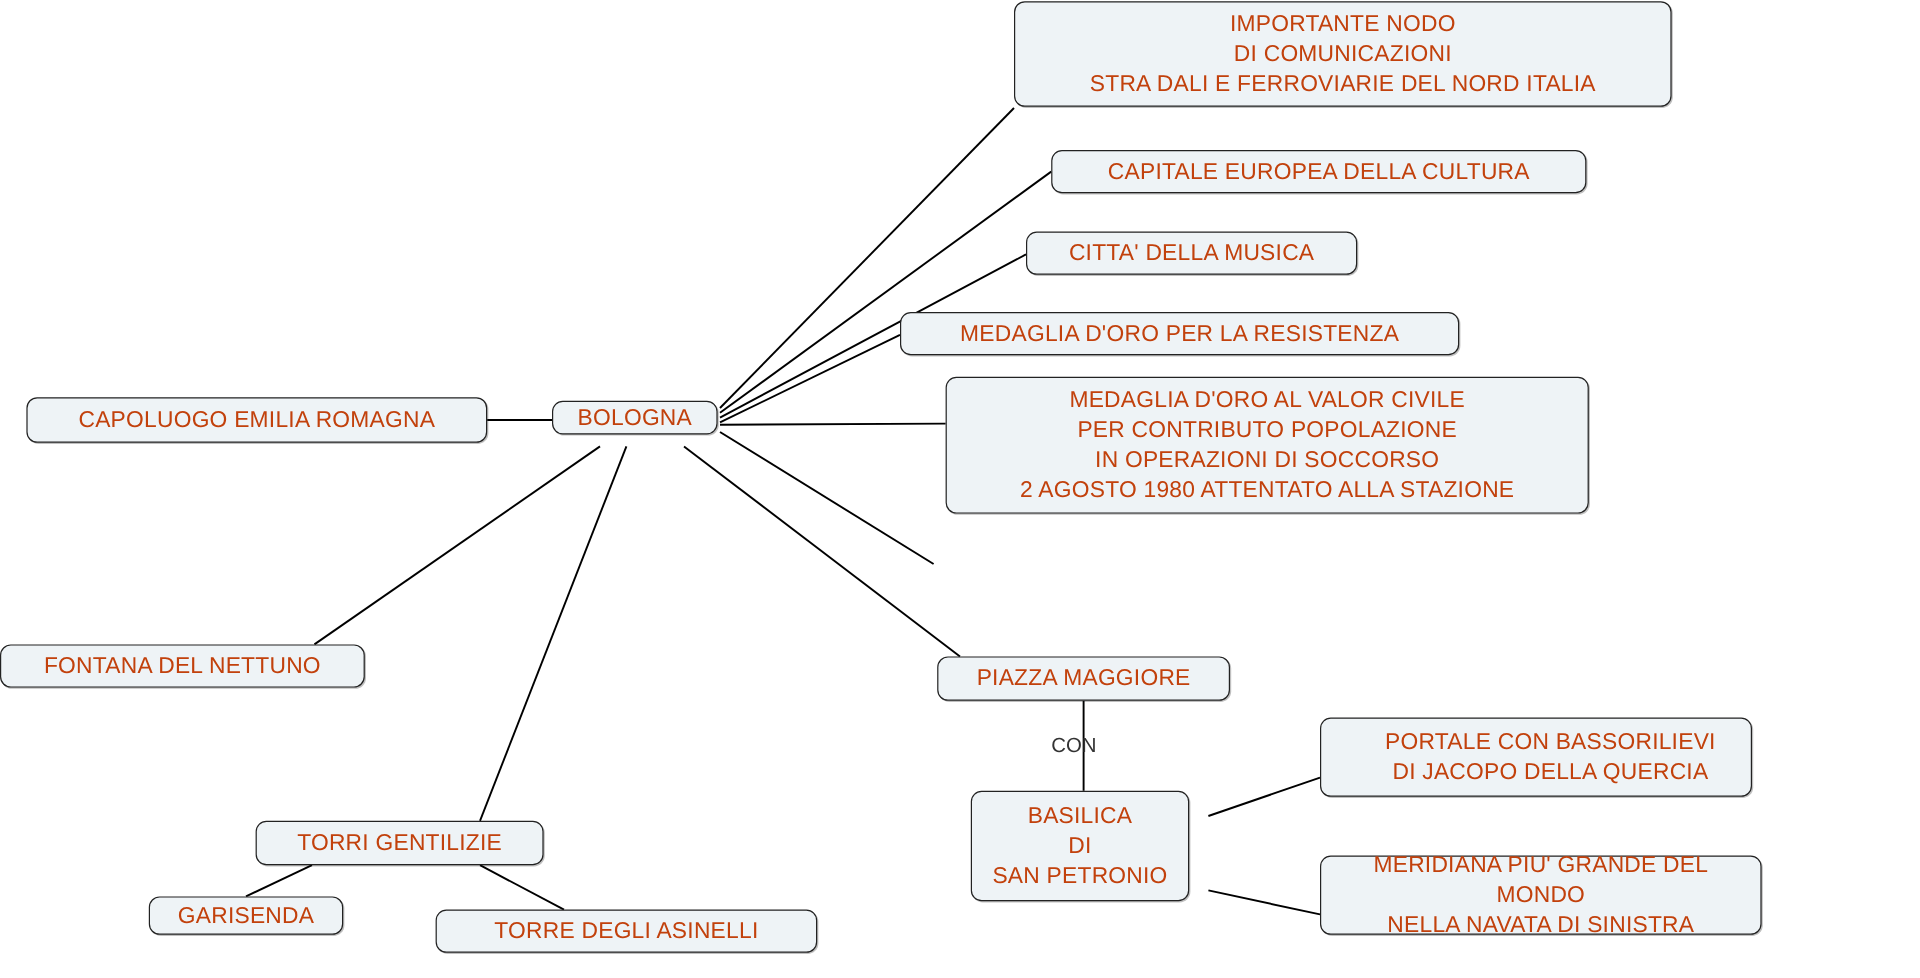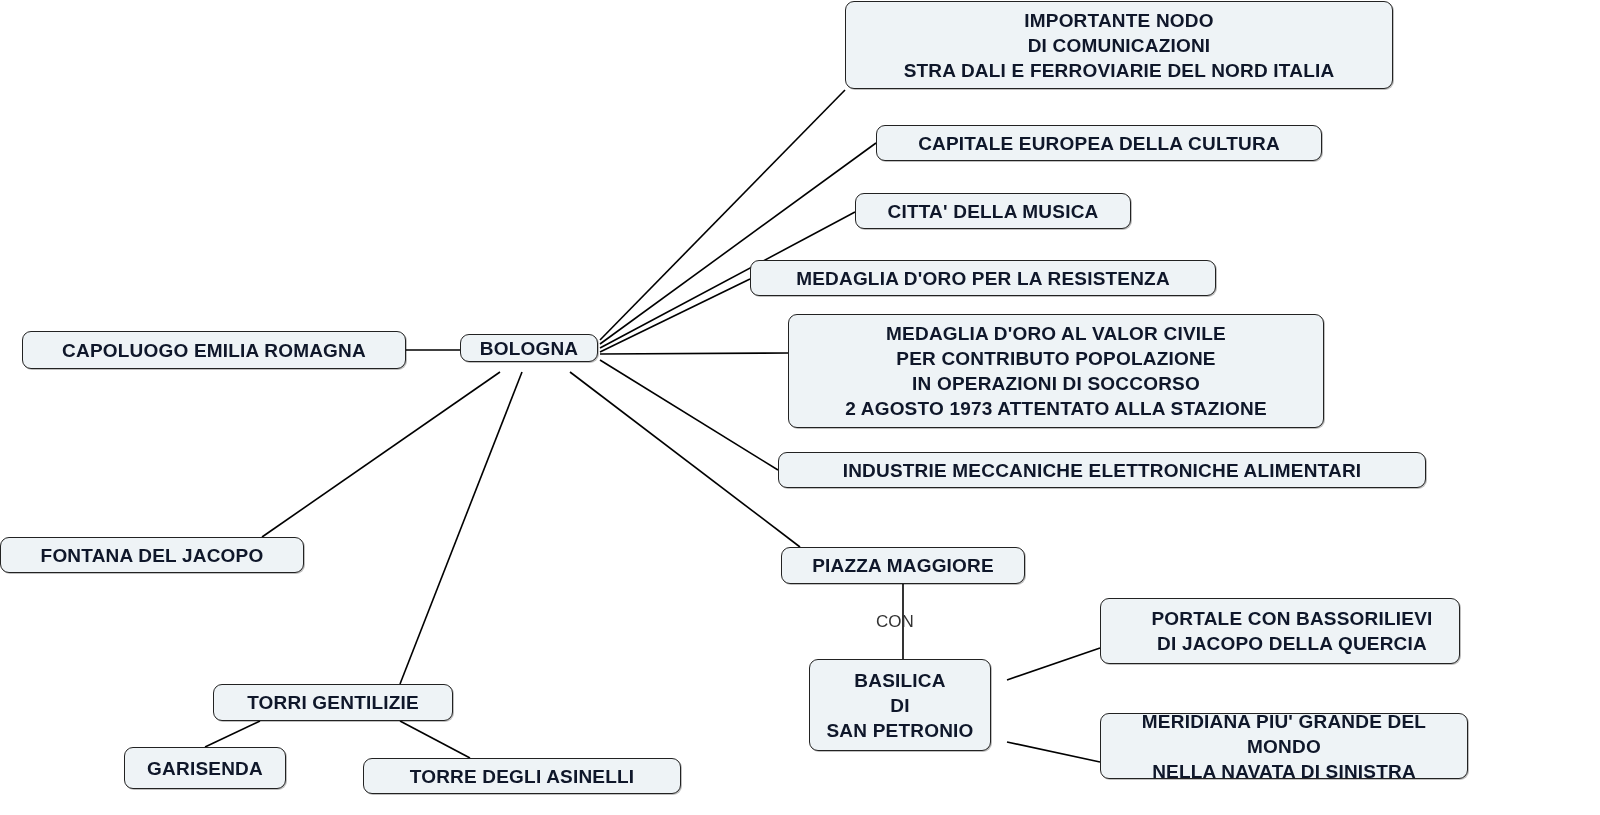--- a/index.html
+++ b/index.html
@@ -24,22 +24,22 @@
     width: 1600px;
     height: 815px;
     pointer-events: none;
   }
   .node {
     position: absolute;
     box-sizing: border-box;
     background: #eef3f6;
     border: 1.5px solid #222222;
     border-radius: 9px;
-    color: #0f172a;
-    font-weight: bold;
+    color: #c2410c;
+    font-weight: normal;
     font-size: 19px;
     line-height: 25px;
     letter-spacing: 0.2px;
     display: flex;
     align-items: center;
     justify-content: center;
     text-align: center;
     padding: 4px 12px;
     white-space: pre-line;
     box-shadow: 1px 1px 0 rgba(0,0,0,0.25);
@@ -77,26 +77,25 @@
 <div class="node" style="left: 460px; top: 334px; width: 138px; height: 28px;">BOLOGNA</div>
     <div class="node" style="left: 845px; top: 1px; width: 548px; height: 88px;">IMPORTANTE NODO
 DI COMUNICAZIONI
 STRA DALI E FERROVIARIE DEL NORD ITALIA</div>
     <div class="node" style="left: 855px; top: 193px; width: 276px; height: 36px;">CITTA' DELLA MUSICA</div>
     <div class="node" style="left: 876px; top: 125px; width: 446px; height: 36px;">CAPITALE EUROPEA DELLA CULTURA</div>
     <div class="node" style="left: 750px; top: 260px; width: 466px; height: 36px;">MEDAGLIA D'ORO PER LA RESISTENZA</div>
     <div class="node" style="left: 788px; top: 314px; width: 536px; height: 114px;">MEDAGLIA D'ORO AL VALOR CIVILE
 PER CONTRIBUTO POPOLAZIONE
 IN OPERAZIONI DI SOCCORSO
-2 AGOSTO 1973 ATTENTATO ALLA STAZIONE</div>
-    <div class="node" style="left: 778px; top: 452px; width: 648px; height: 36px;">INDUSTRIE MECCANICHE ELETTRONICHE ALIMENTARI</div>
+2 AGOSTO 1980 ATTENTATO ALLA STAZIONE</div>
     <div class="node" style="left: 22px; top: 331px; width: 384px; height: 38px;">CAPOLUOGO EMILIA ROMAGNA</div>
-    <div class="node" style="left: 0px; top: 537px; width: 304px; height: 36px;">FONTANA DEL JACOPO</div>
+    <div class="node" style="left: 0px; top: 537px; width: 304px; height: 36px;">FONTANA DEL NETTUNO</div>
     <div class="node" style="left: 213px; top: 684px; width: 240px; height: 37px;">TORRI GENTILIZIE</div>
-    <div class="node" style="left: 124px; top: 747px; width: 162px; height: 42px;">GARISENDA</div>
+    <div class="node" style="left: 124px; top: 747px; width: 162px; height: 32px;">GARISENDA</div>
     <div class="node" style="left: 363px; top: 758px; width: 318px; height: 36px;">TORRE DEGLI ASINELLI</div>
     <div class="node" style="left: 781px; top: 547px; width: 244px; height: 37px;">PIAZZA MAGGIORE</div>
     <div class="node" style="left: 809px; top: 659px; width: 182px; height: 92px;">BASILICA
 DI
 SAN PETRONIO</div>
     <div class="node" style="left: 1100px; top: 598px; width: 360px; height: 66px; padding-left: 36px;">PORTALE CON BASSORILIEVI
 DI JACOPO DELLA QUERCIA</div>
     <div class="node" style="left: 1100px; top: 713px; width: 368px; height: 66px;">MERIDIANA PIU' GRANDE DEL MONDO
 NELLA NAVATA DI SINISTRA</div>
     <div class="edge-label" style="left: 876px; top: 612px;">CON</div>

